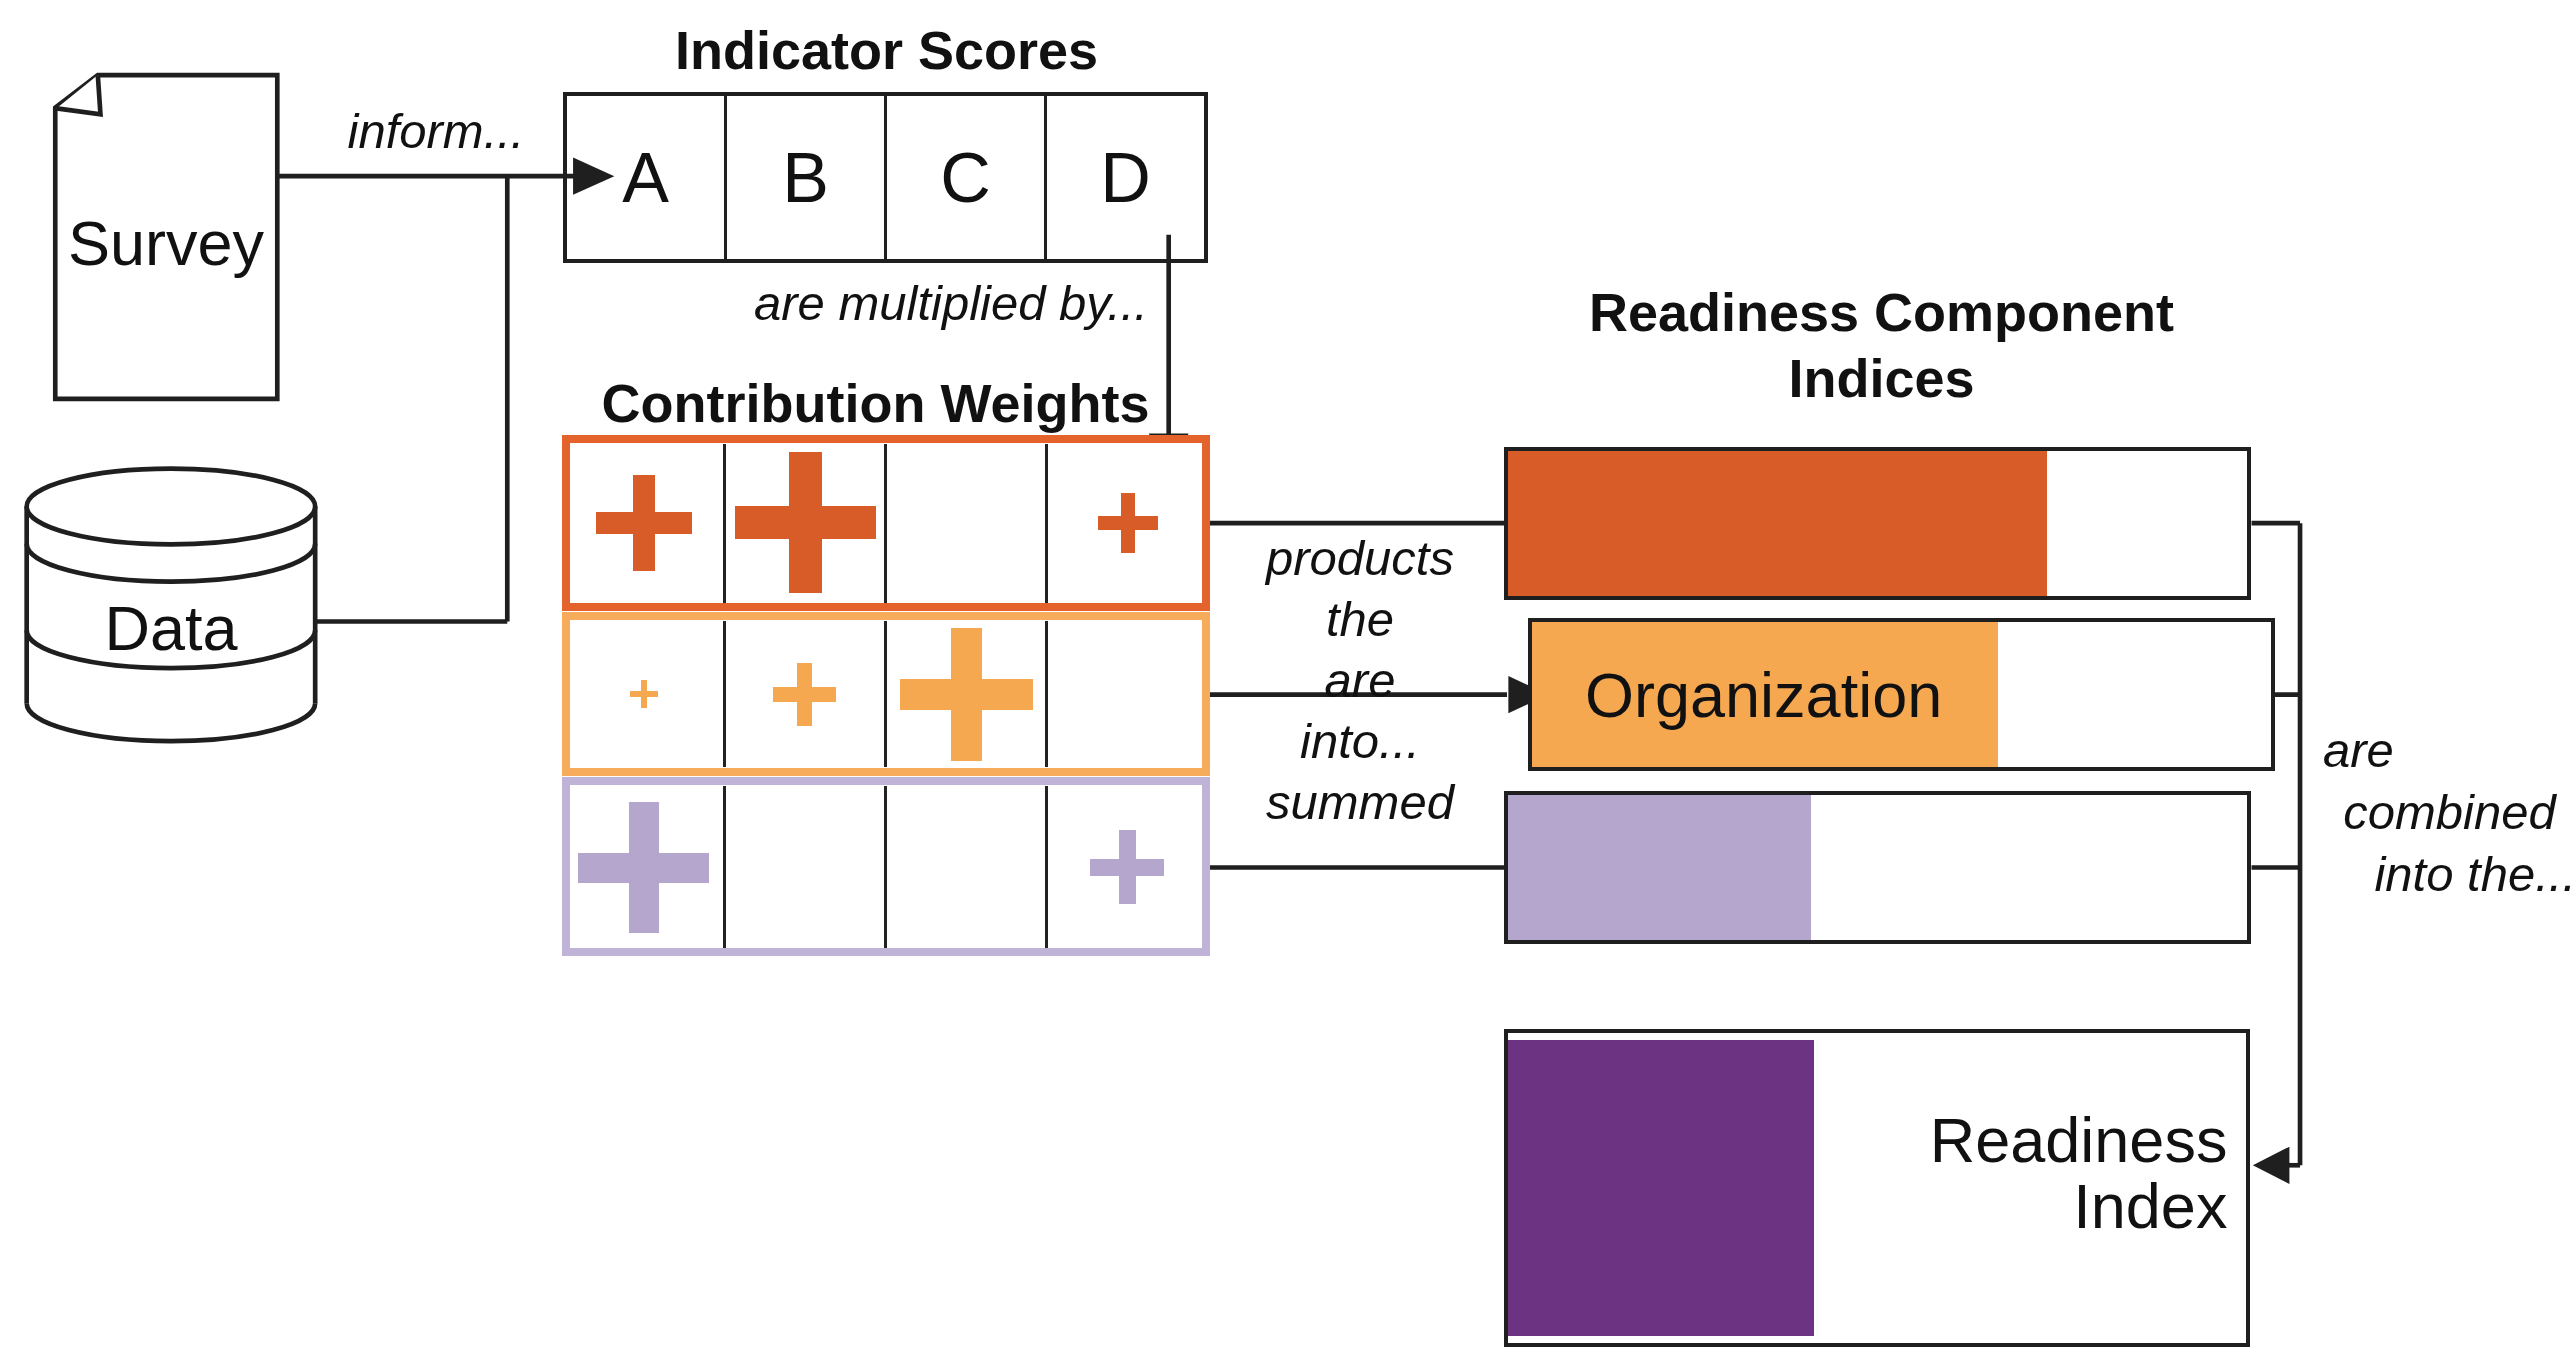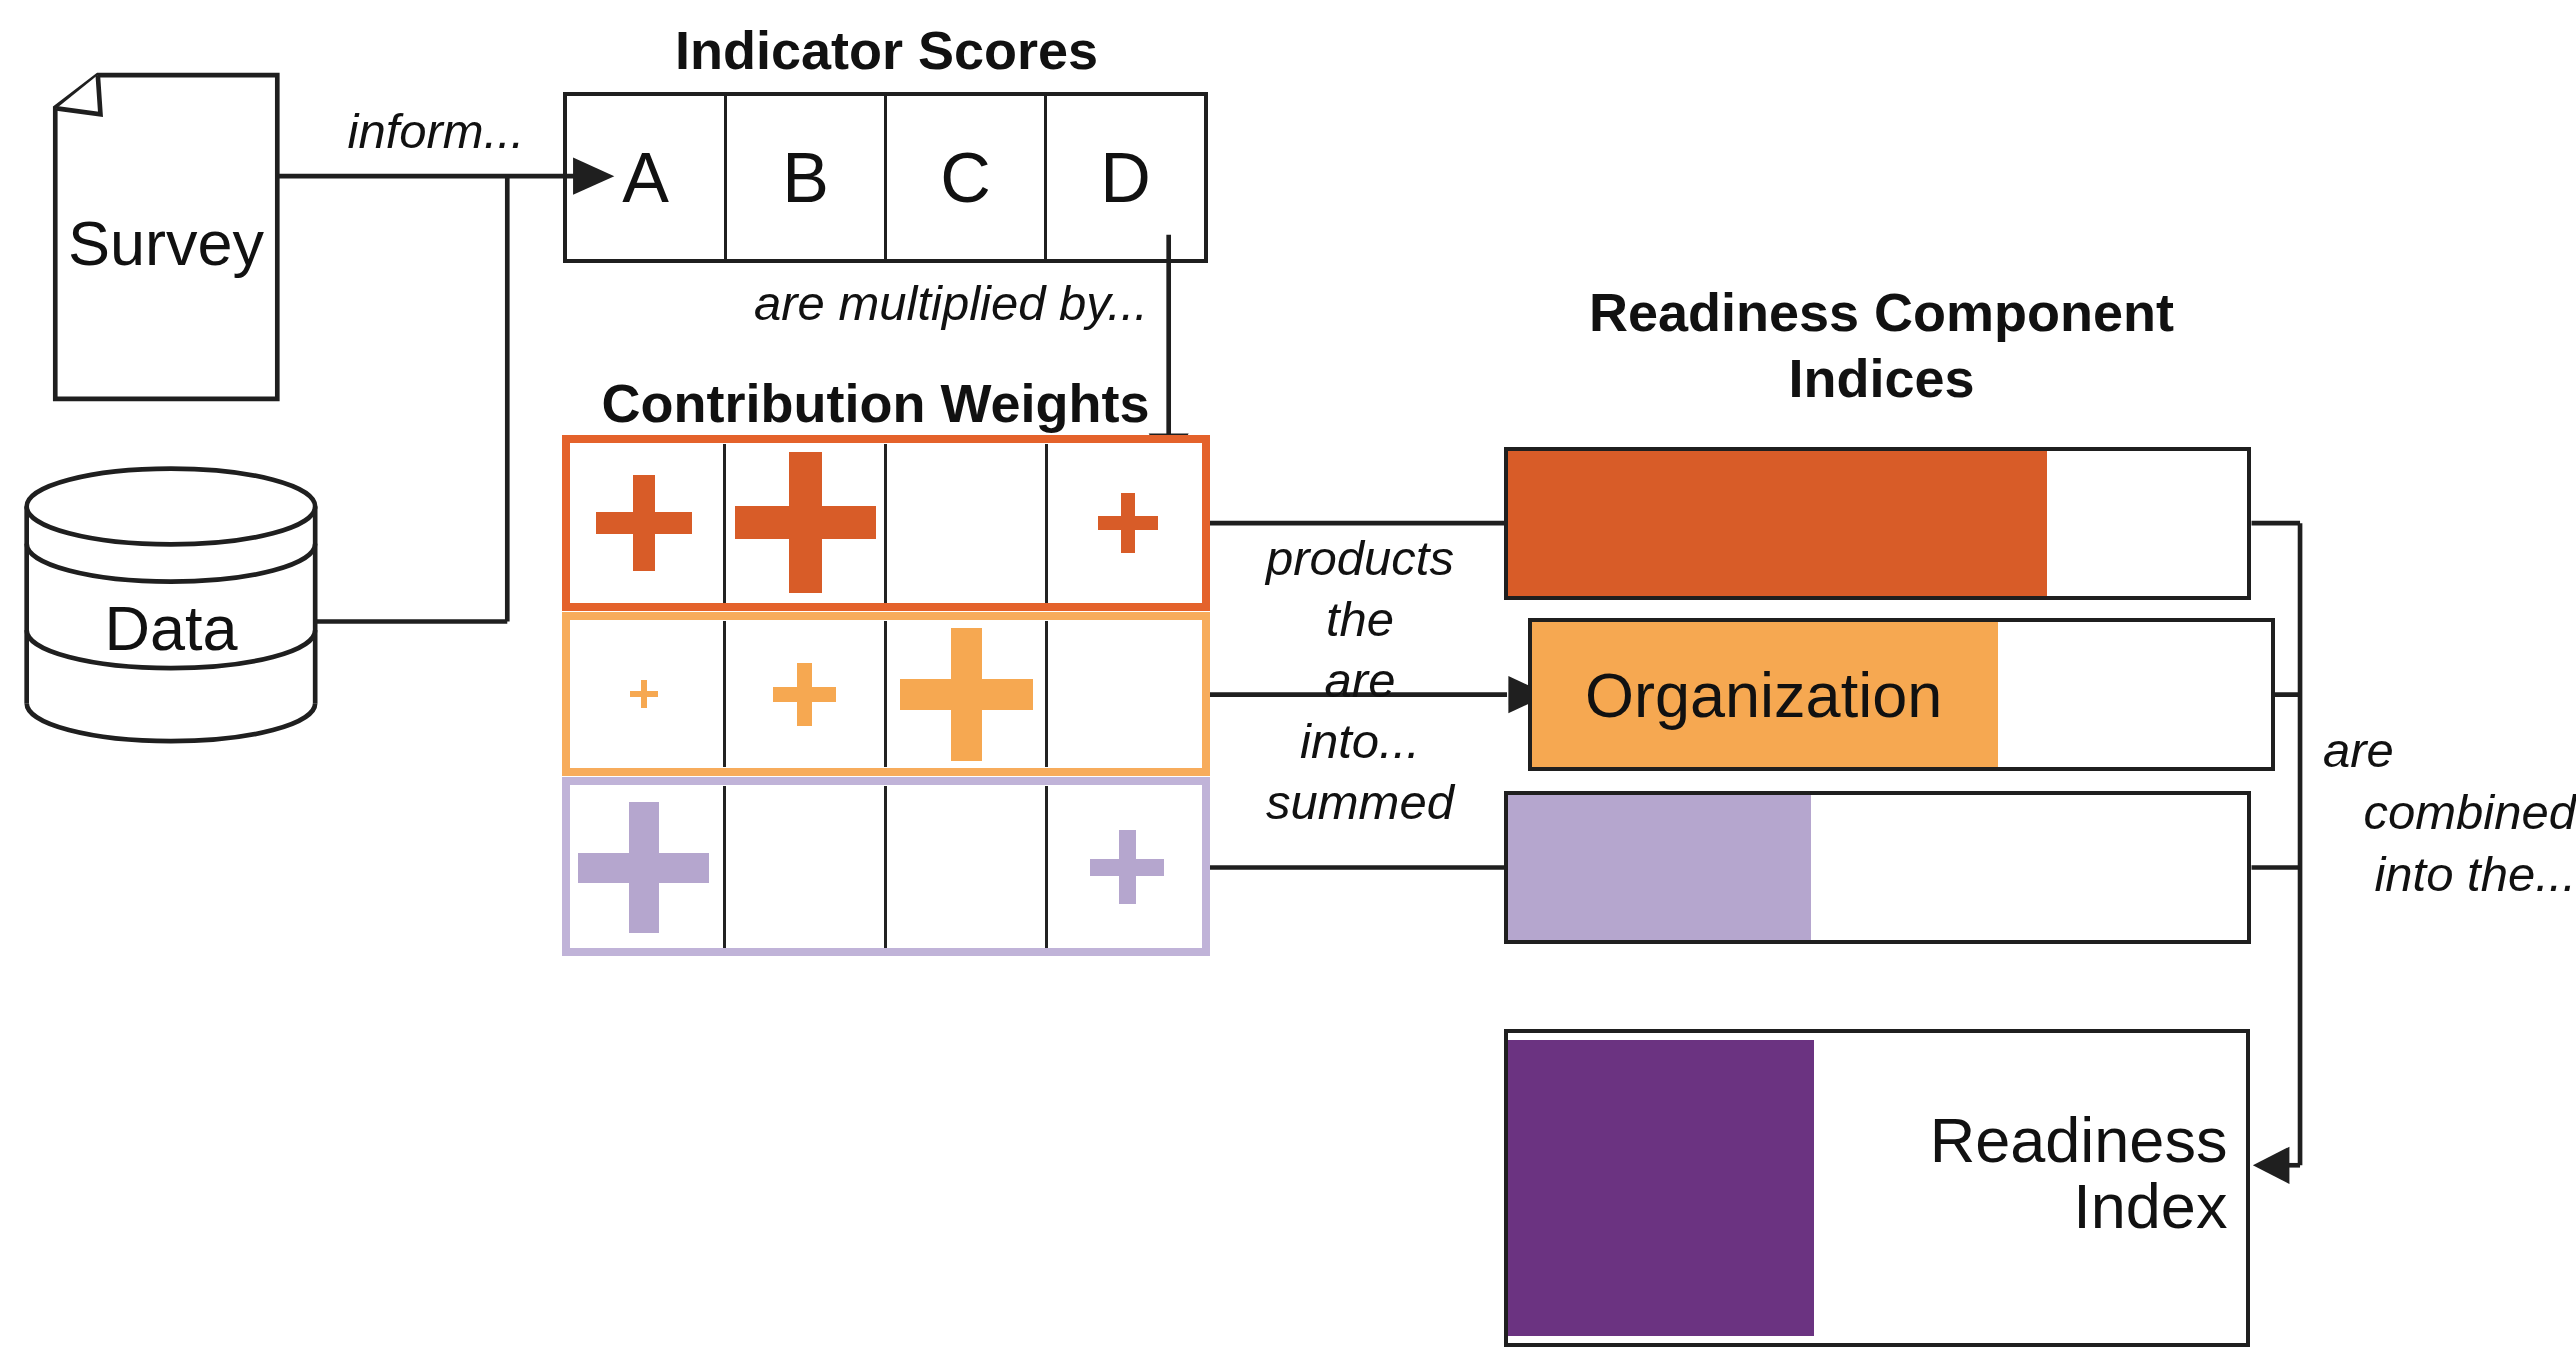--- a/index.html
+++ b/index.html
@@ -143,21 +143,21 @@
 <div class="abs bar" style="top:618px;margin-left:24px;">
   <div class="bar-fill" style="width: 63%; background: rgb(246, 168, 81);"></div>
   <div class="bar-label">Organization</div>
 </div>
 <div class="abs bar" style="top:791px;">
   <div class="bar-fill" style="width: 41%; background: rgb(181, 166, 206);"></div>
 </div>
 
 <div class="abs" style="left:2323px;top:719px;width:253px;">
   <div class="annot" style="text-align:left;line-height:62px;">are</div>
-  <div class="annot" style="text-align:right;line-height:62px;">combined</div>
+  <div class="annot" style="text-align:center;line-height:62px;">combined</div>
   <div class="annot" style="text-align:right;line-height:62px;font-style:italic;">into the...</div>
 </div>
 
 <div class="abs" id="readiness-box">
   <div id="readiness-fill" style="width: 41.5%; background: rgb(107, 51, 129);"></div>
   <div id="readiness-label">
     <div>Readiness</div>
     <div>Index</div>
   </div>
 </div>

